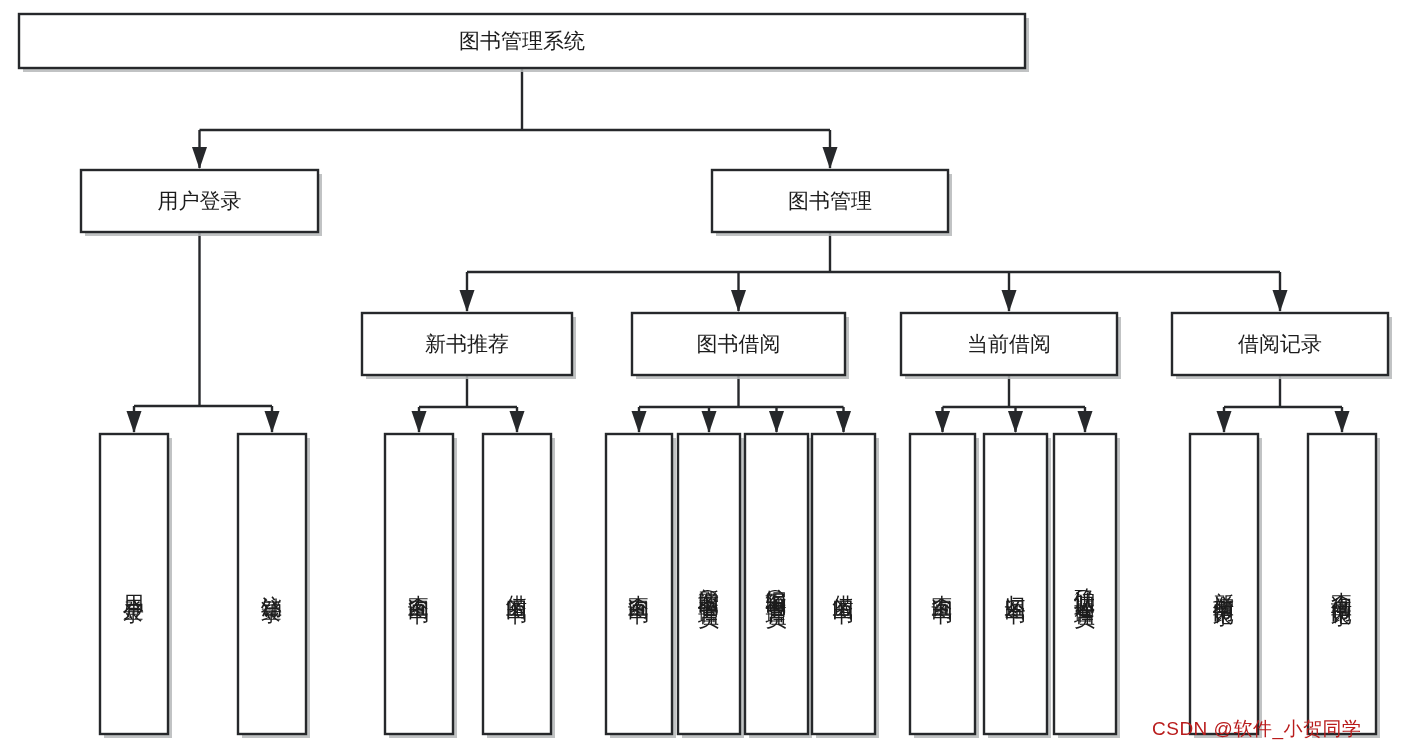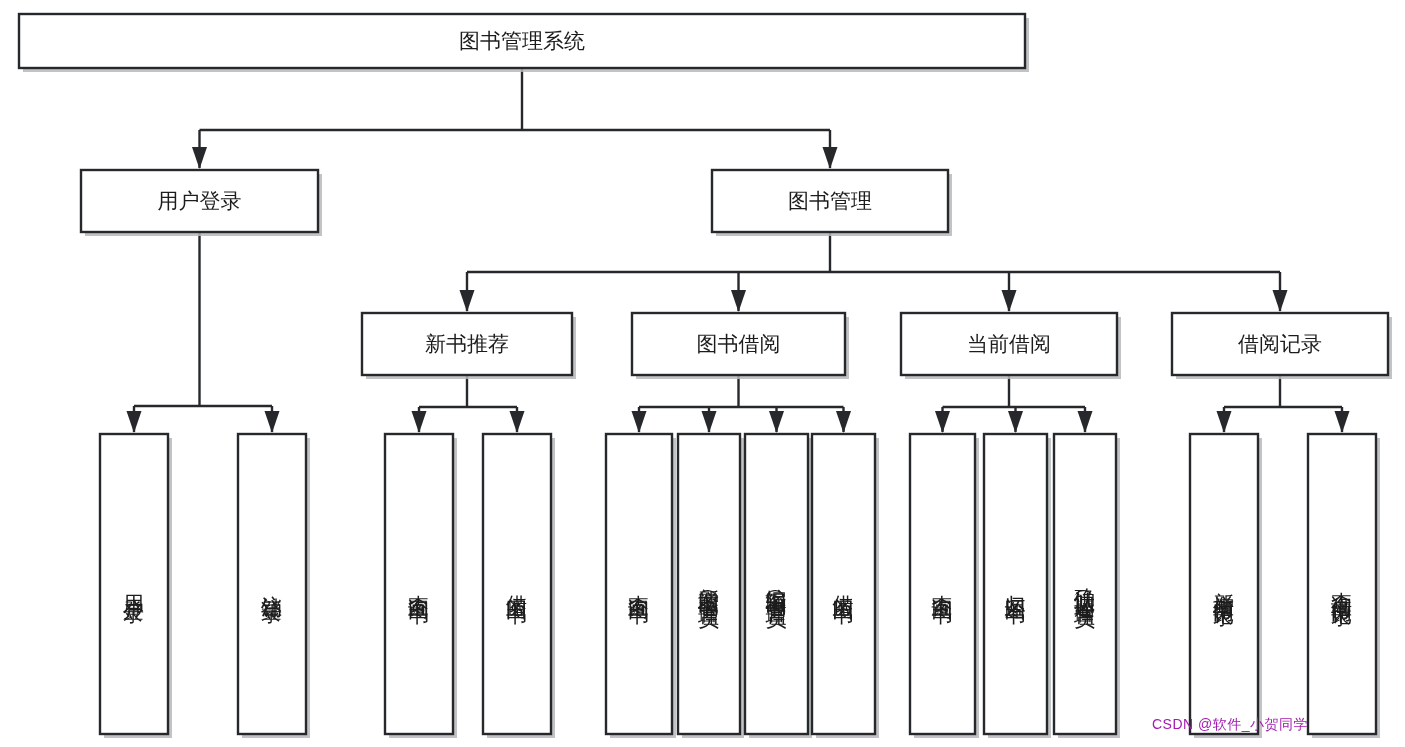--- a/index.html
+++ b/index.html
@@ -67,22 +67,22 @@
     letter-spacing: 3px;
     line-height: 1;
     text-align: center;
     white-space: nowrap;
   }
   .watermark {
     position: absolute;
     left: 1152px;
     top: 716px;
     font-family: "Liberation Sans", "DejaVu Sans", sans-serif;
-    font-size: 14px;
-    color: #a21caf;
+    font-size: 19px;
+    color: #b91c1c;
     white-space: nowrap;
     letter-spacing: 0.5px;
   }
 </style>
 </head>
 <body>
 
 <div id="diagram-root">
 
   <svg id="diagram-svg" viewBox="0 0 1405 747">

